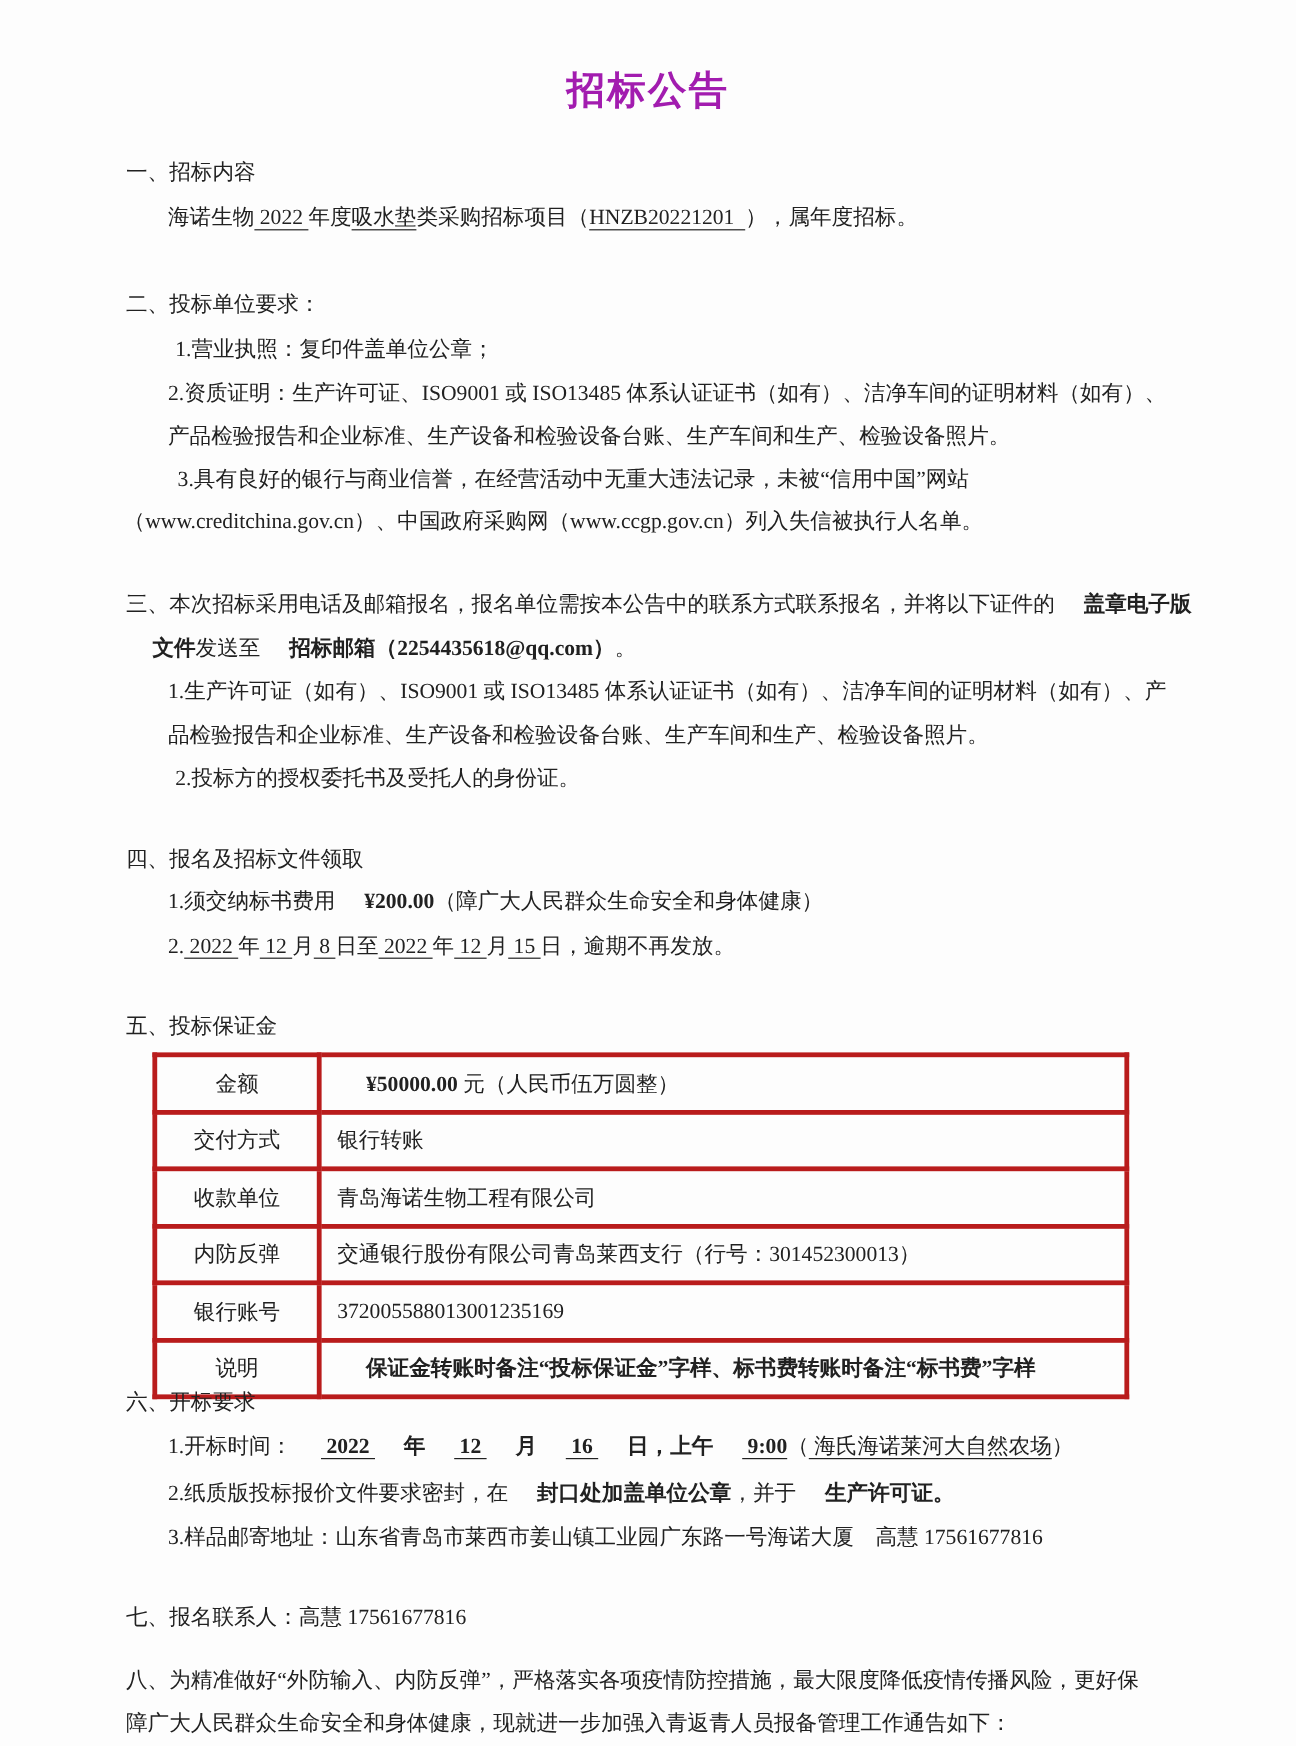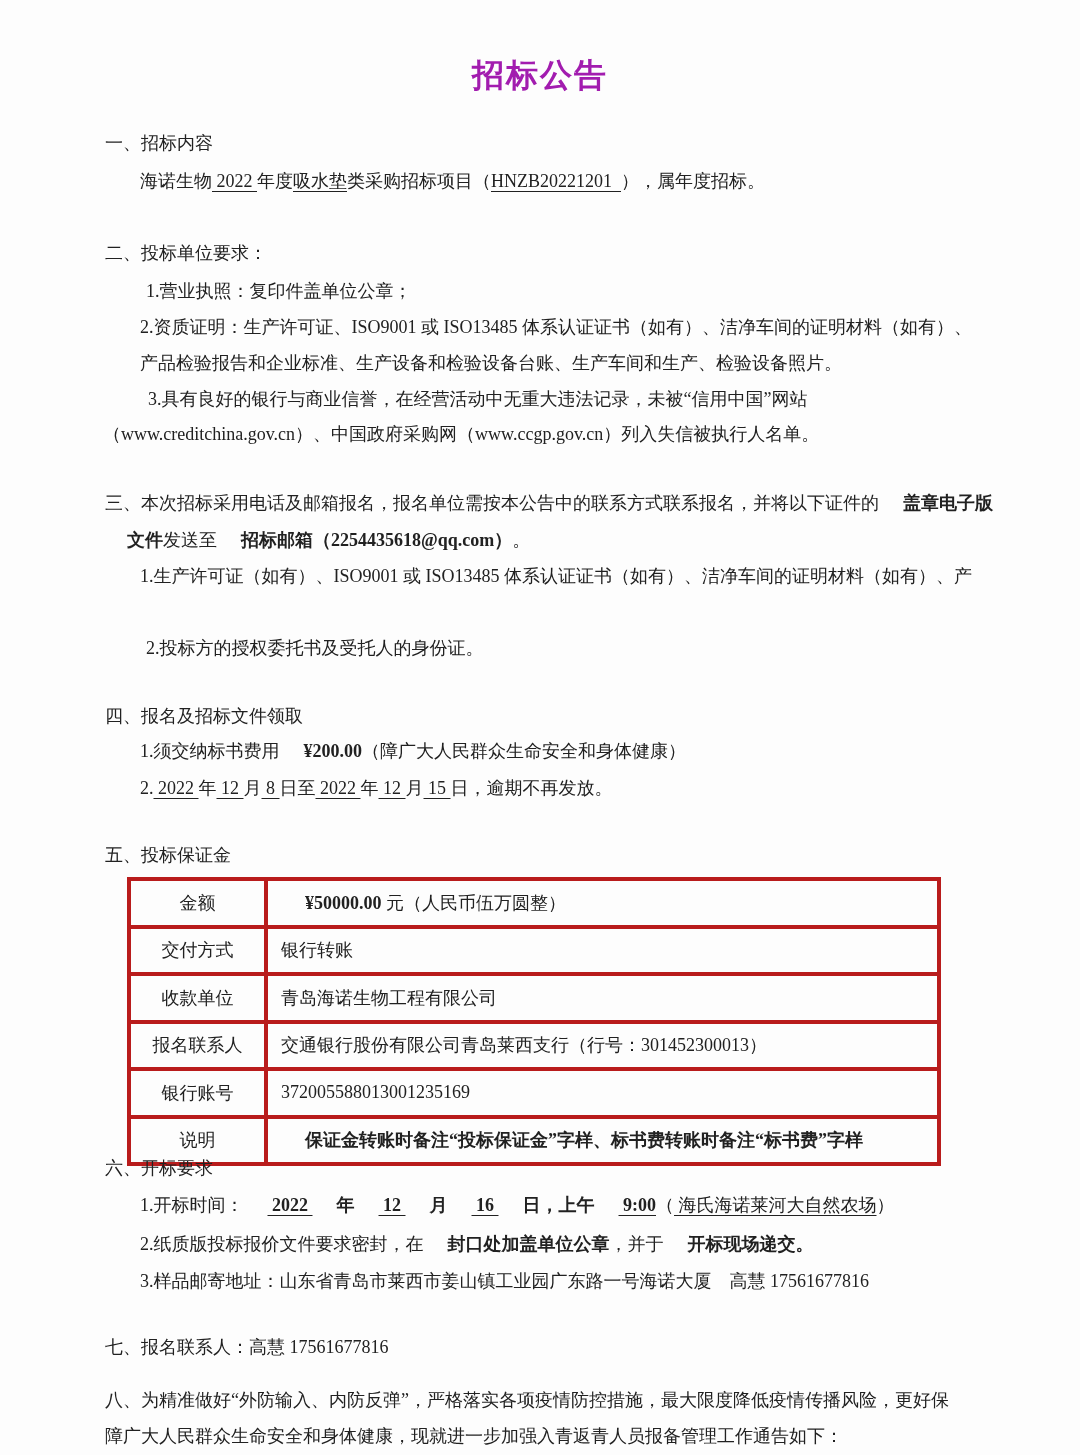--- a/index.html
+++ b/index.html
@@ -48,20 +48,21 @@
   <div class="ln" style="top:242px; left:105px;">二、投标单位要求：</div>
   <div class="ln" style="top:280px; left:146px;">1.营业执照：复印件盖单位公章；</div>
   <div class="ln" style="top:316px; left:140px;text-align:right;">2.资质证明：生产许可证、ISO9001 或 ISO13485 体系认证证书（如有）、洁净车间的证明材料（如有）、</div>
   <div class="ln" style="top:352px; left:140px;">产品检验报告和企业标准、生产设备和检验设备台账、生产车间和生产、检验设备照片。</div>
   <div class="ln" style="top:388px; left:148px;">3.具有良好的银行与商业信誉，在经营活动中无重大违法记录，未被“信用中国”网站</div>
   <div class="ln" style="top:423px; left:103px;">（www.creditchina.gov.cn）、中国政府采购网（www.ccgp.gov.cn）列入失信被执行人名单。</div>
 
   <div class="ln" style="top:492px; left:105px;"><span>三、本次招标采用电话及邮箱报名，报名单位需按本公告中的联系方式联系报名，并将以下证件的</span><span class="b">盖章电子版</span></div>
   <div class="ln" style="top:529px; left:103px;"><span class="b">文件</span><span>发送至</span><span class="b">招标邮箱（2254435618@qq.com）</span><span>。</span></div>
   <div class="ln" style="top:565px; left:140px;">1.生产许可证（如有）、ISO9001 或 ISO13485 体系认证证书（如有）、洁净车间的证明材料（如有）、产</div>
+  <div class="ln" style="top:601px; left:140px;">品检验报告和企业标准、生产设备和检验设备台账、生产车间和生产、检验设备照片。</div>
   <div class="ln" style="top:637px; left:146px;">2.投标方的授权委托书及受托人的身份证。</div>
 
   <div class="ln" style="top:705px; left:105px;">四、报名及招标文件领取</div>
   <div class="ln" style="top:740px; left:140px;"><span>1.须交纳标书费用</span><span class="b">¥200.00</span><span>（障广大人民群众生命安全和身体健康）</span></div>
   <div class="ln" style="top:777px; left:140px;"><span>2.</span><span class="u"> 2022 </span><span>年</span><span class="u"> 12 </span><span>月</span><span class="u"> 8 </span><span>日至</span><span class="u"> 2022 </span><span>年</span><span class="u"> 12 </span><span>月</span><span class="u"> 15 </span><span>日，逾期不再发放。</span></div>
 
   <div class="ln" style="top:844px; left:105px;">五、投标保证金</div>
 
   <table class="bond-table">
     <tbody>
@@ -71,37 +72,37 @@
     </tr>
     <tr>
       <td class="lbl">交付方式</td>
       <td class="val">银行转账</td>
     </tr>
     <tr>
       <td class="lbl">收款单位</td>
       <td class="val">青岛海诺生物工程有限公司</td>
     </tr>
     <tr>
-      <td class="lbl">报名联系人</td>
+      <td class="lbl">内防反弹</td>
       <td class="val">交通银行股份有限公司青岛莱西支行（行号：301452300013）</td>
     </tr>
     <tr>
       <td class="lbl">银行账号</td>
       <td class="val">372005588013001235169</td>
     </tr>
     <tr>
       <td class="lbl">说明</td>
       <td class="val"><span class="b">保证金转账时备注“投标保证金”字样、标书费转账时备注“标书费”字样</span></td>
     </tr>
   </tbody>
     </table>
 
   <div class="ln" style="top:1157px; left:105px;">六、开标要求</div>
   <div class="ln" style="top:1194px; left:140px;"><span>1.开标时间：</span><span class="b u"> 2022 </span><span class="b">年</span><span class="b u"> 12 </span><span class="b">月</span><span class="b u"> 16 </span><span class="b">日，上午</span><span class="b u"> 9:00</span><span>（</span><span class="u"> 海氏海诺莱河大自然农场</span><span>）</span></div>
-  <div class="ln" style="top:1233px; left:140px;"><span>2.纸质版投标报价文件要求密封，在</span><span class="b">封口处加盖单位公章</span><span>，并于</span><span class="b">开标现场递交。</span></div>
+  <div class="ln" style="top:1233px; left:140px;"><span>2.纸质版投标报价文件要求密封，在</span><span class="b">封口处加盖单位公章</span><span>，并于</span><span class="b">生产许可证。</span></div>
   <div class="ln" style="top:1270px; left:140px;">3.样品邮寄地址：山东省青岛市莱西市姜山镇工业园广东路一号海诺大厦　高慧 17561677816</div>
 
   <div class="ln" style="top:1336px; left:105px;">七、报名联系人：高慧 17561677816</div>
 
   <div class="ln" style="top:1389px; left:105px;">八、为精准做好“外防输入、内防反弹”，严格落实各项疫情防控措施，最大限度降低疫情传播风险，更好保</div>
   <div class="ln" style="top:1425px; left:105px;">障广大人民群众生命安全和身体健康，现就进一步加强入青返青人员报备管理工作通告如下：</div>
 
 </div>
 
 </body></html>

